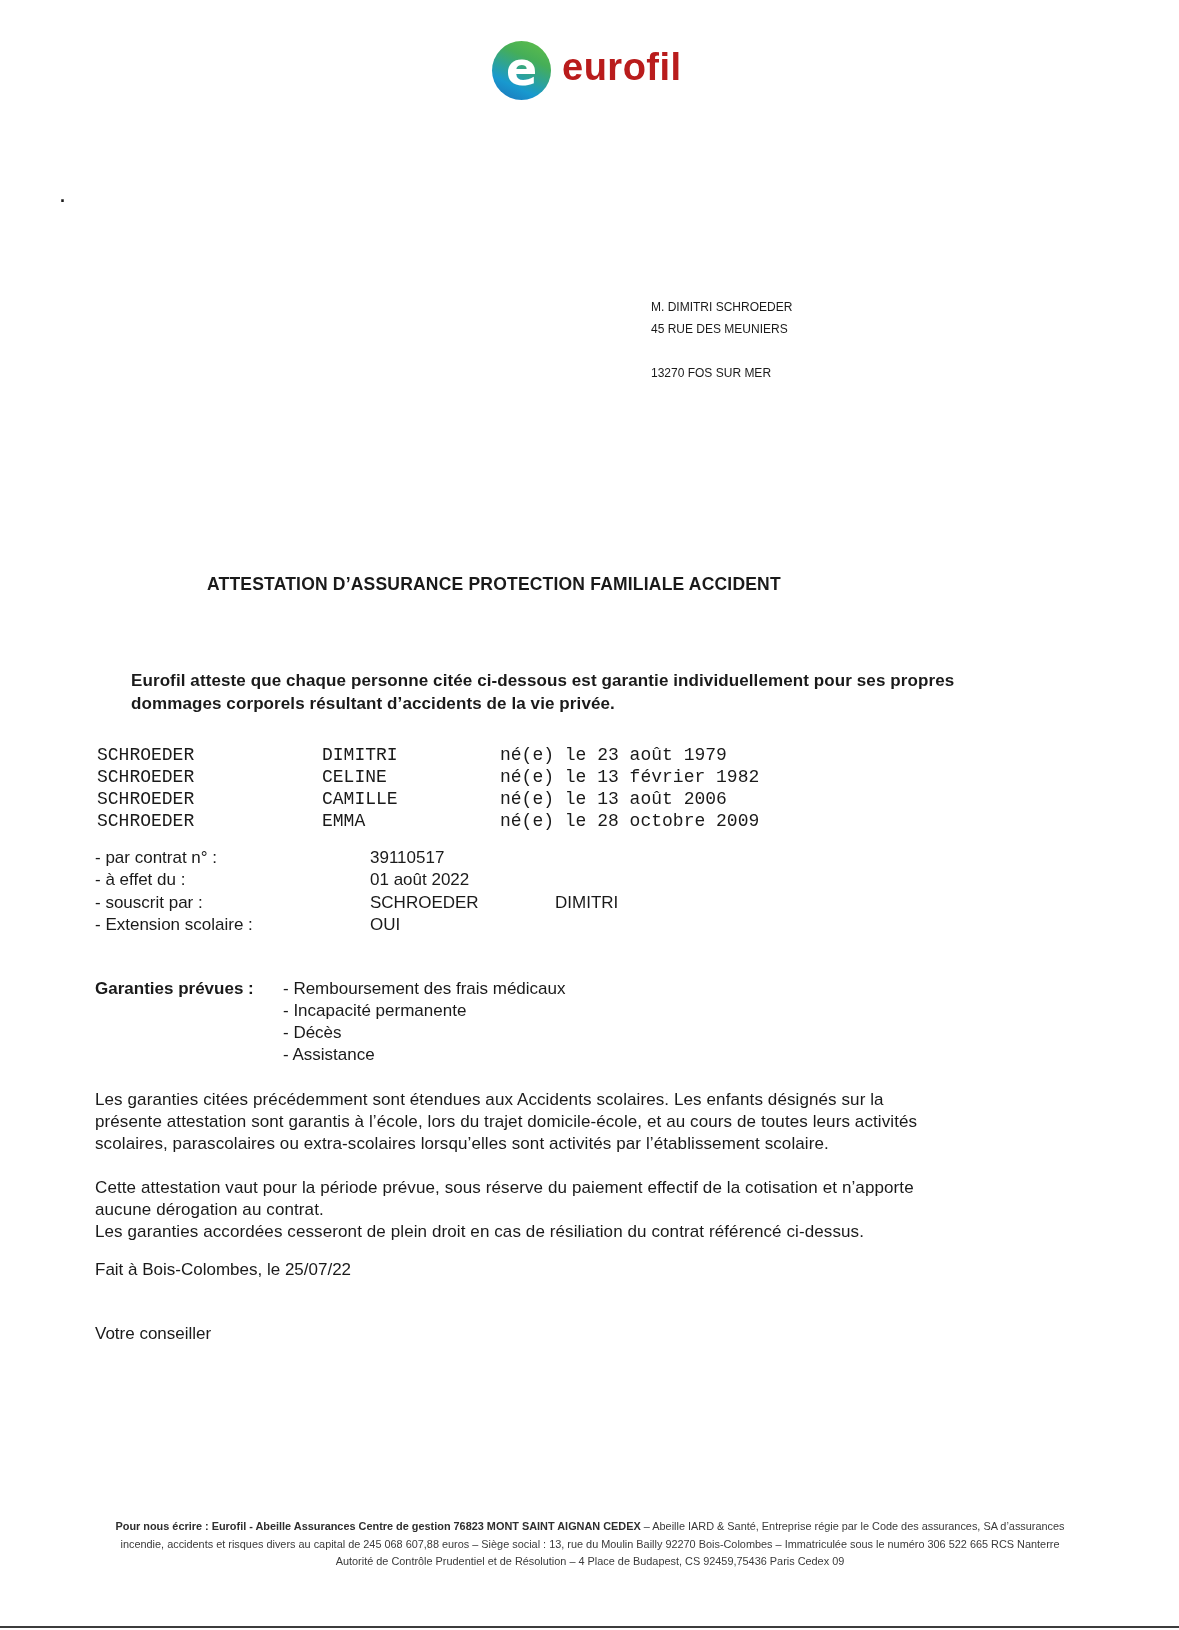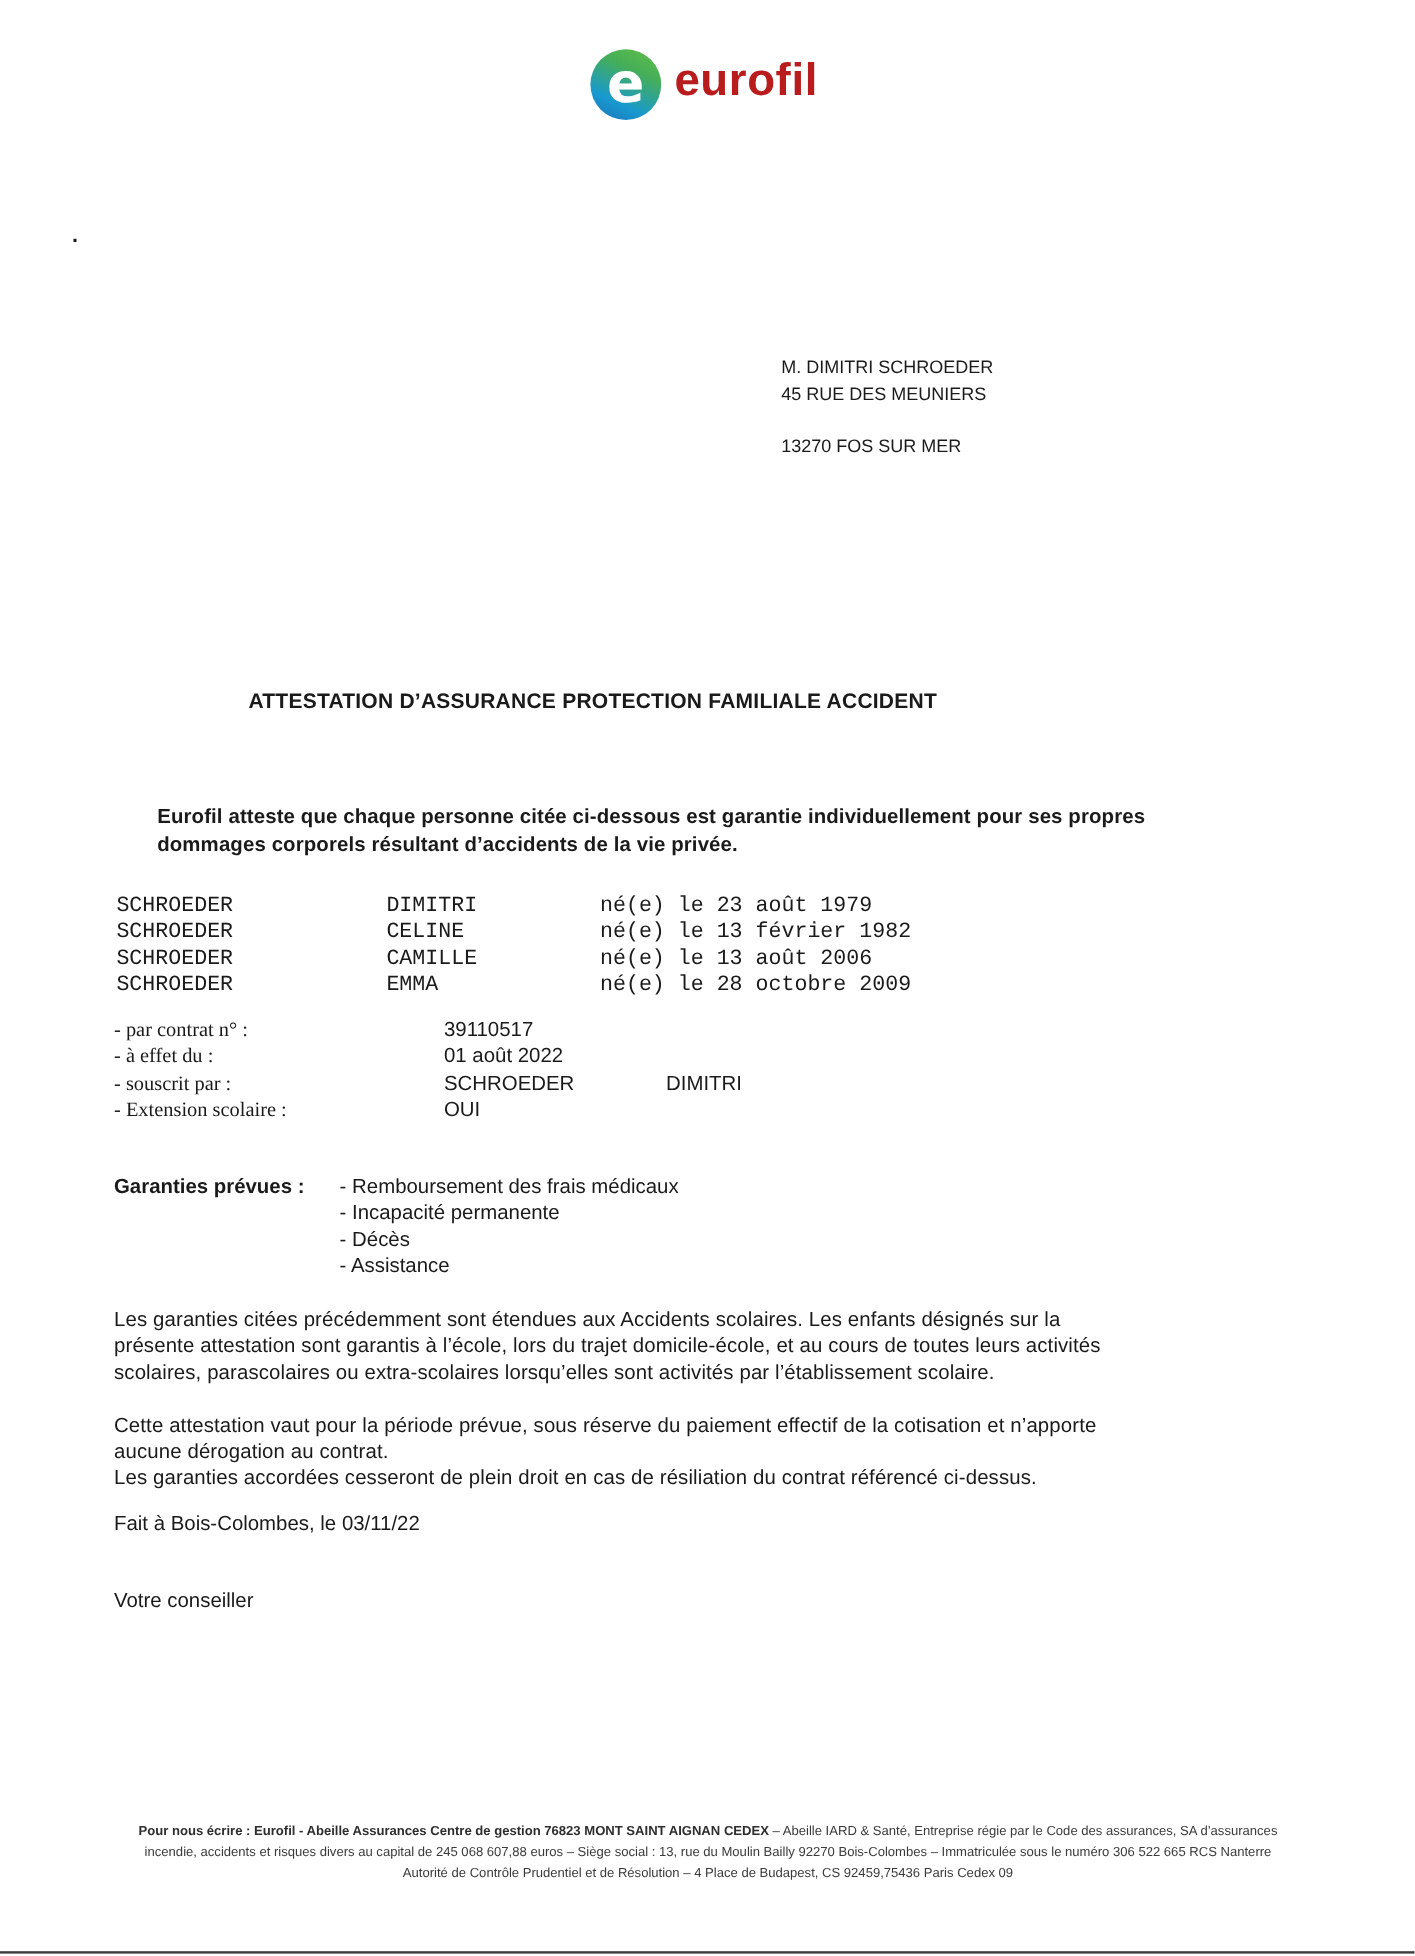--- a/index.html
+++ b/index.html
@@ -19,34 +19,34 @@
   .logo-e {
     color:#ffffff; font-weight:bold; font-size:46px; line-height:46px;
     font-family:"DejaVu Sans", sans-serif; transform:translateY(-2px);
   }
   .logo-text {
     margin-left:11px; font-size:38px; font-weight:bold; letter-spacing:0.5px;
     color:#b91c1c; transform:translateY(-3px);
   }
   .stray { position:absolute; left:60px; top:186px; font-size:18px; font-weight:bold; }
   
-  .recipient { position:absolute; left:651px; top:296px; font-size:15px; line-height:22px; }
+  .recipient { position:absolute; left:651px; top:296px; font-size:12px; line-height:22px; }
   .recipient .gap { height:22px; }
   
   .title { position:absolute; left:207px; top:574px; font-size:17.5px; font-weight:bold; letter-spacing:0.2px; }
   
   .intro { position:absolute; left:95px; top:670px; font-size:17px; font-weight:bold; line-height:22.5px; letter-spacing:0.1px;margin-left:36px; }
   
   .insured { position:absolute; left:97px; top:744px; font-family:"Liberation Mono","DejaVu Sans Mono",monospace; font-size:18px; line-height:22px; white-space:nowrap; }
   .insured .row { display:flex; }
   .col-last { width:225px; }
   .col-first { width:178px; }
   
   .contract { position:absolute; left:95px; top:847px; font-size:17px; line-height:22.4px; white-space:nowrap; }
-  .c-label { display:inline-block; width:275px;font-family:Liberation Serif, serif; }
+  .c-label { display:inline-block; width:275px; }
   .c-value { display:inline-block; width:185px; }
   
   .guarantees { position:absolute; left:95px; top:978px; font-size:17px; line-height:22px; display:flex; }
   .g-label { width:188px;font-weight:bold; }
   
   .para { position:absolute; left:95px; font-size:17px; line-height:22px; letter-spacing:0.1px; }
   .p1 { top:1089px; }
   .p2 { top:1177px; }
   .place-date { position:absolute; left:95px; top:1260px; font-size:17px; }
   .advisor { position:absolute; left:95px; top:1324px; font-size:17px; }
@@ -139,21 +139,21 @@
     <div>présente attestation sont garantis à l’école, lors du trajet domicile-école, et au cours de toutes leurs activités</div>
     <div>scolaires, parascolaires ou extra-scolaires lorsqu’elles sont activités par l’établissement scolaire.</div>
   </div>
 
   <div class="para p2">
     <div>Cette attestation vaut pour la période prévue, sous réserve du paiement effectif de la cotisation et n’apporte</div>
     <div>aucune dérogation au contrat.</div>
     <div>Les garanties accordées cesseront de plein droit en cas de résiliation du contrat référencé ci-dessus.</div>
   </div>
 
-  <div class="place-date">Fait à Bois-Colombes, le 03/11/22</div>
+  <div class="place-date">Fait à Bois-Colombes, le 25/07/22</div>
   <div class="advisor">Votre conseiller</div>
 
   <div class="footer">
     <div><b>Pour nous écrire : Eurofil - Abeille Assurances Centre de gestion 76823 MONT SAINT AIGNAN CEDEX</b><span> – Abeille IARD &amp; Santé, Entreprise régie par le Code des assurances, SA d’assurances</span></div>
     <div>incendie, accidents et risques divers au capital de 245 068 607,88 euros – Siège social : 13, rue du Moulin Bailly 92270 Bois-Colombes – Immatriculée sous le numéro 306 522 665 RCS Nanterre</div>
     <div>Autorité de Contrôle Prudentiel et de Résolution – 4 Place de Budapest, CS 92459,75436 Paris Cedex 09</div>
   </div>
 
   <div class="bottom-line"></div>
 

